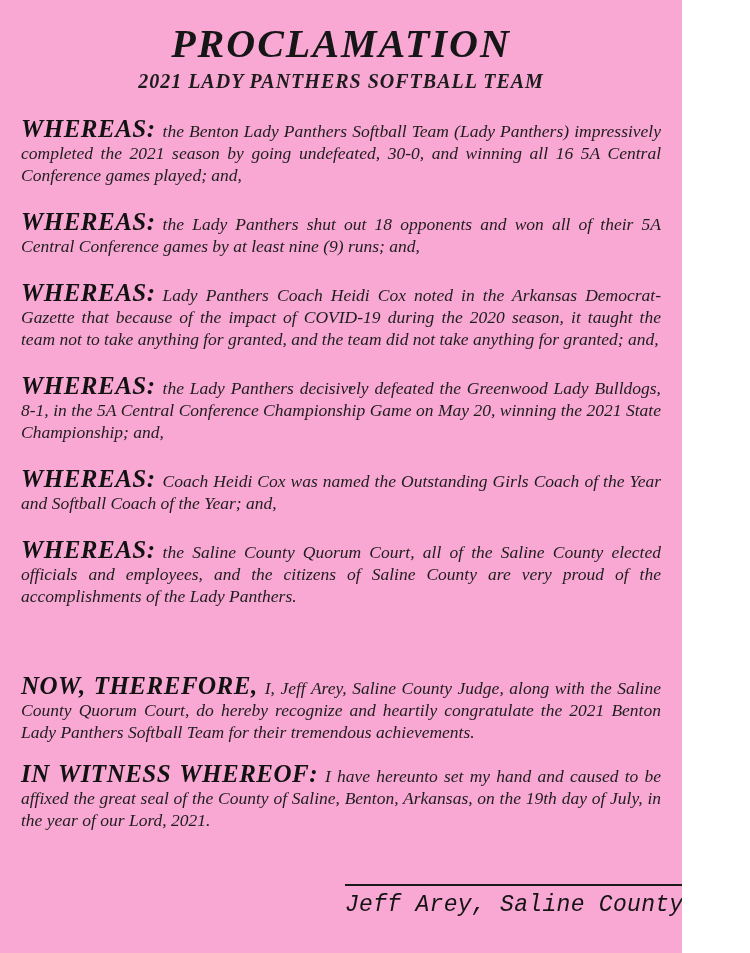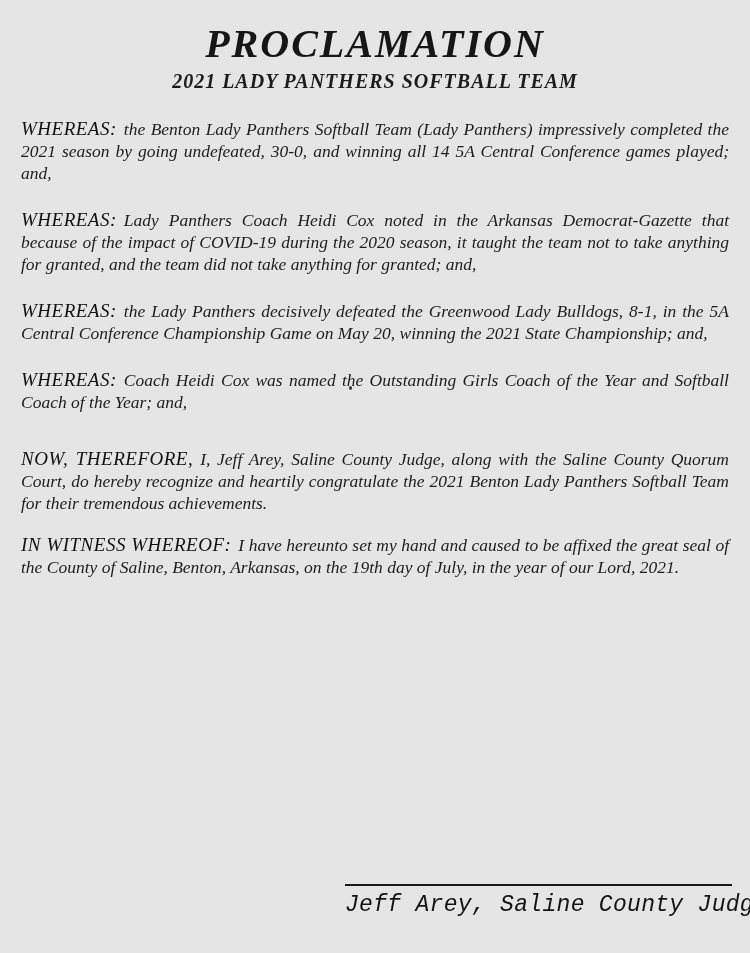--- a/index.html
+++ b/index.html
@@ -2,23 +2,23 @@
 <html><head>
 <meta charset="utf-8">
 <style>
   html, body {
     margin: 0;
     padding: 0;
     background: #ffffff;
   }
   .page {
     position: relative;
-    width: 750px;
+    width: 682px;
     height: 953px;
-    background: #e5e5e5;
+    background: #f9a8d4;
     color: #1b1b1b;
     font-family: "Liberation Serif", serif;
     font-style: italic;
     overflow: hidden;
     box-sizing: border-box;
     padding: 12px 21px 12px 21px;
   }
   .title {
     margin: 10px 0 0 0;
     text-align: center;
@@ -38,28 +38,28 @@
     font-family: Liberation Serif, serif;
   }
   .para {
     margin: 25px 0 0 0;
     font-size: 17.5px;
     line-height: 22px;
     text-align: justify;
     color: #1d1d1d;
   }
   .plabel {
-    font-size: 19px;
-    font-weight: normal;
+    font-size: 25px;
+    font-weight: bold;
     letter-spacing: 0.5px;
     margin-right: 7px;
     color: #121212;
   }
   .closing {
-    margin-top: 35px;
+    margin-top: 68px;
   }
   .witness {
     margin-top: 20px;
   }
   .stray-mark {
     position: absolute;
     left: 349px;
     top: 386px;
     width: 3px;
     height: 4px;
@@ -87,33 +87,35 @@
   }
 </style>
 </head>
 <body>
 
 <div class="page">
 
   <h1 class="title">PROCLAMATION</h1>
   <h2 class="subtitle">2021 LADY PANTHERS SOFTBALL TEAM</h2>
 
-  <p class="para"><span class="plabel">WHEREAS:</span><span>the Benton Lady Panthers Softball Team (Lady Panthers) impressively completed the 2021 season by going undefeated, 30-0, and winning all 14 5A Central Conference games played; and,</span></p>
+  <p class="para"><span class="plabel">WHEREAS:</span><span>the Benton Lady Panthers Softball Team (Lady Panthers) impressively completed the 2021 season by going undefeated, 30-0, and winning all 16 5A Central Conference games played; and,</span></p>
 
+  <p class="para"><span class="plabel">WHEREAS:</span><span>the Lady Panthers shut out 18 opponents and won all of their 5A Central Conference games by at least nine (9) runs; and,</span></p>
 
 
   <p class="para"><span class="plabel">WHEREAS:</span><span>Lady Panthers Coach Heidi Cox noted in the Arkansas Democrat-Gazette that because of the impact of COVID-19 during the 2020 season, it taught the team not to take anything for granted, and the team did not take anything for granted; and,</span></p>
 
   <span class="stray-mark"></span>
 
   <p class="para"><span class="plabel">WHEREAS:</span><span>the Lady Panthers decisively defeated the Greenwood Lady Bulldogs, 8-1, in the 5A Central Conference Championship Game on May 20, winning the 2021 State Championship; and,</span></p>
 
 
   <p class="para"><span class="plabel">WHEREAS:</span><span>Coach Heidi Cox was named the Outstanding Girls Coach of the Year and Softball Coach of the Year; and,</span></p>
 
+  <p class="para"><span class="plabel">WHEREAS:</span><span>the Saline County Quorum Court, all of the Saline County elected officials and employees, and the citizens of Saline County are very proud of the accomplishments of the Lady Panthers.</span></p>
 
   <p class="para closing"><span class="plabel">NOW, THEREFORE,</span><span>I, Jeff Arey, Saline County Judge, along with the Saline County Quorum Court, do hereby recognize and heartily congratulate the 2021 Benton Lady Panthers Softball Team for their tremendous achievements.</span></p>
 
   <p class="para witness"><span class="plabel">IN WITNESS WHEREOF:</span><span>I have hereunto set my hand and caused to be affixed the great seal of the County of Saline, Benton, Arkansas, on the 19th day of July, in the year of our Lord, 2021.</span></p>
 
   <div class="sig-block">
     <hr class="sig-line">
     <div class="sig-name">Jeff Arey, Saline County Judge</div>
   </div>
 

